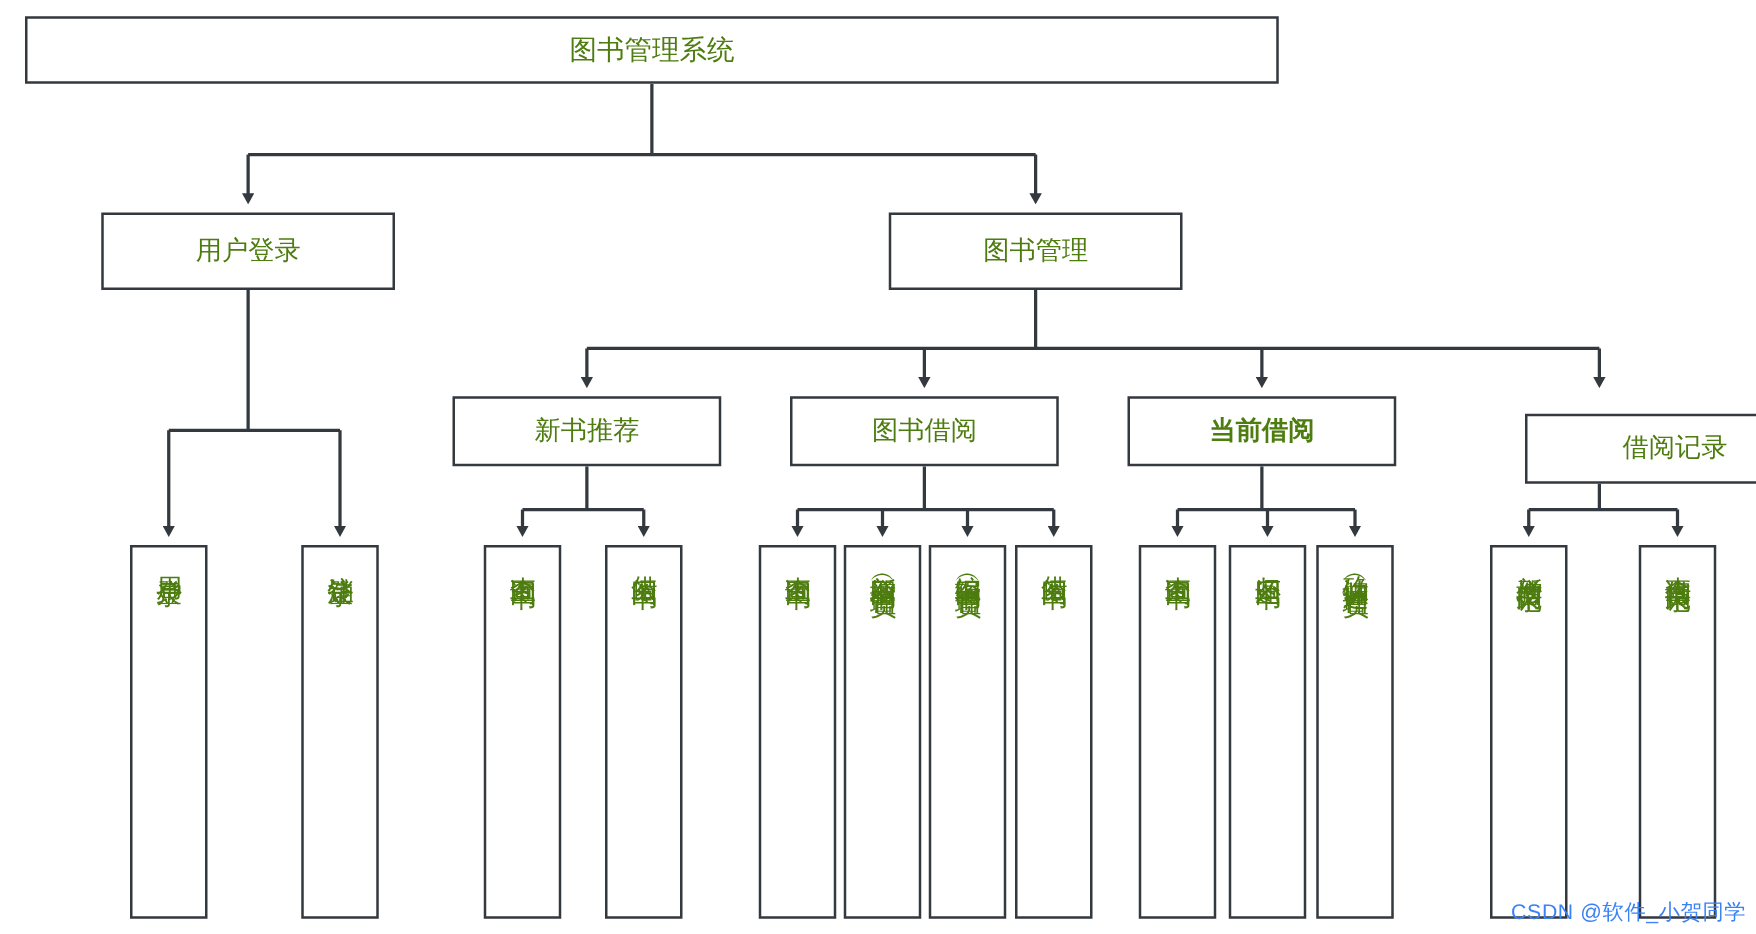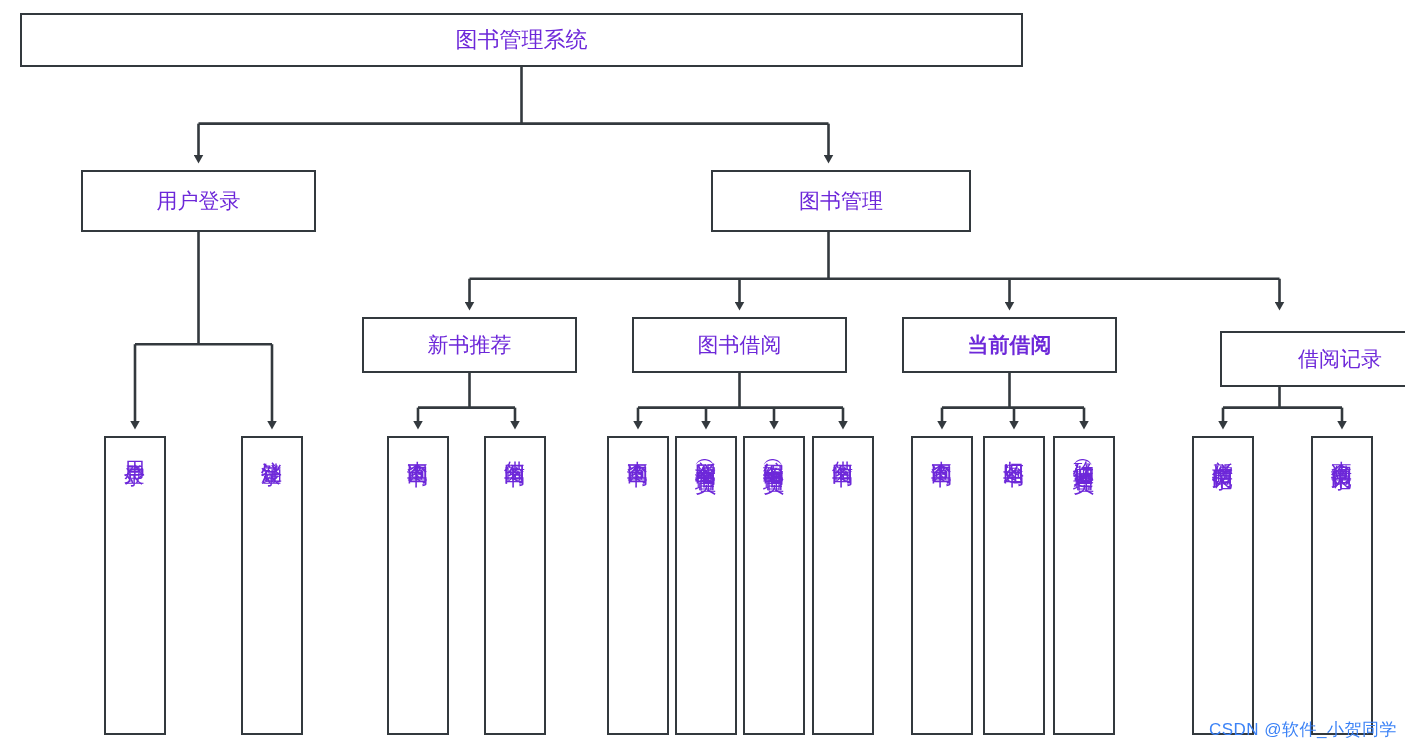--- a/index.html
+++ b/index.html
@@ -24,21 +24,21 @@
     top: 0;
     width: 1405px;
     height: 747px;
     pointer-events: none;
   }
   .node {
     position: absolute;
     box-sizing: border-box;
     border: 2px solid #33393e;
     background: #ffffff;
-    color: #6d28d9;
+    color: #4d7c0f;
     display: flex;
     align-items: center;
     justify-content: center;
     text-align: center;
     line-height: 1.15;
     z-index: 2;
   }
   .node .label {
     display: block;
     white-space: pre-line;
@@ -123,21 +123,21 @@
       </g>
   </svg>
 
   <div id="nodes-layer">
       <div class="node horiz root" style="left: 20px; top: 13px; width: 1003px; height: 54px;">
         <span class="label">图书管理系统</span>
       </div>
       <div class="node horiz" style="left: 81px; top: 170px; width: 235px; height: 62px;">
         <span class="label">用户登录</span>
       </div>
-      <div class="node horiz" style="left: 711px; top: 170px; width: 260px; height: 62px;">
+      <div class="node horiz" style="left: 711px; top: 170px; width: 235px; height: 62px;">
         <span class="label">图书管理</span>
       </div>
       <div class="node horiz" style="left: 362px; top: 317px; width: 215px; height: 56px;">
         <span class="label">新书推荐</span>
       </div>
       <div class="node horiz" style="left: 632px; top: 317px; width: 215px; height: 56px;">
         <span class="label">图书借阅</span>
       </div>
       <div class="node horiz" style="left: 902px; top: 317px; width: 215px; height: 56px; font-weight: bold;">
         <span class="label">当前借阅</span>

